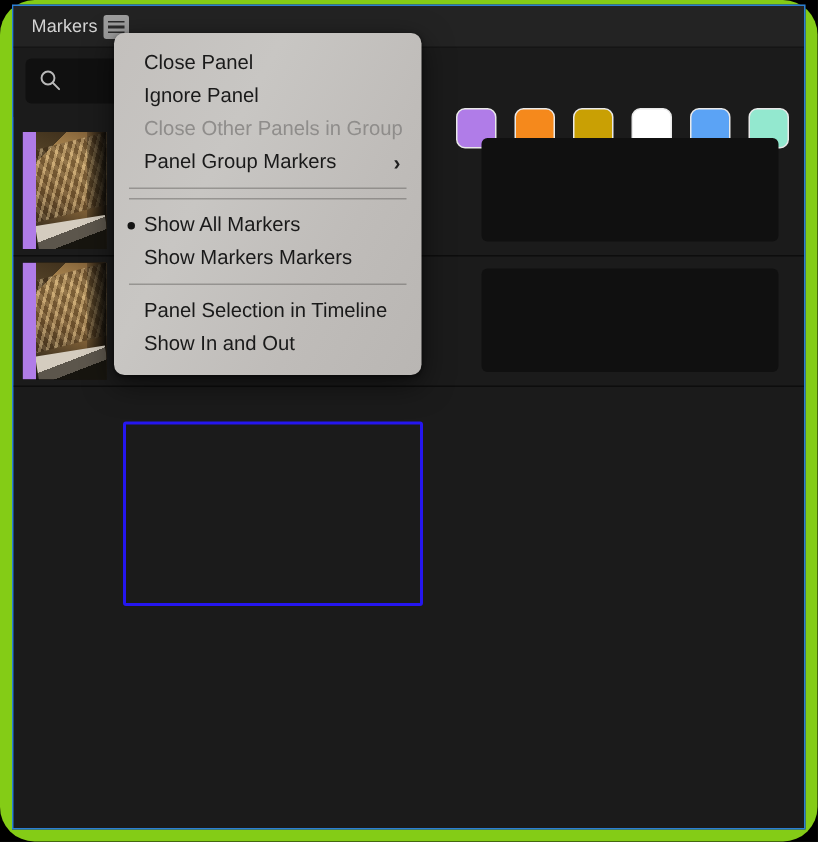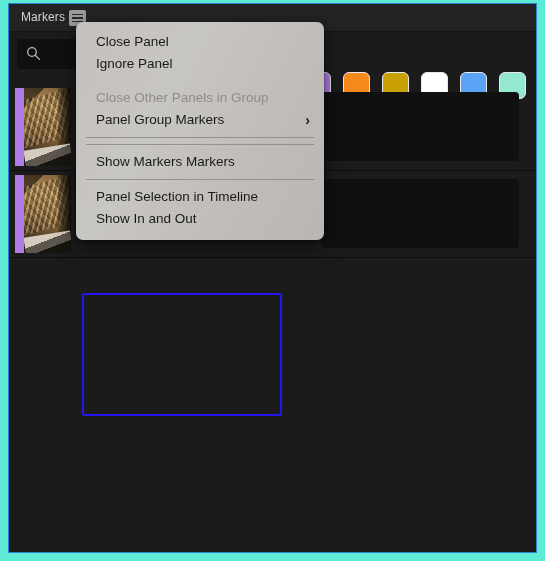--- a/index.html
+++ b/index.html
@@ -13,21 +13,22 @@
     overflow: hidden;
     font-family: "Liberation Sans", sans-serif;
     -webkit-font-smoothing: antialiased;
   }
 
   
   #app {
     position: absolute;
     left: 0; top: 0;
     width: 545px; height: 561px;
-    background: #5eead4;
+    background: #84cc16;
+    border-radius: 23px;
   }
   .panel-frame {
     position: absolute;
     left: 8px; top: 3px;
     width: 529px; height: 550px;
     border: 1px solid #2a7fd4;
     background: #1b1b1b;
     box-sizing: border-box;
     overflow: hidden;
   }
@@ -166,37 +167,37 @@
     left: 312px; top: 8px;
     width: 198px; height: 69px;
     background: #101010;
     border-radius: 4px;
   }
 
   
   .menu {
     position: absolute;
     left: 67px; top: 18px;
-    width: 248px;
+    width: 205px;
     padding: 9px 0 10px 0;
     border-radius: 7px;
     background: linear-gradient(118deg, #c3c0bd 0%, #c8c6c3 35%, #bfbcb9 70%, #b9b6b3 100%);
     box-shadow: 0 6px 20px rgba(0,0,0,.55), 0 1px 3px rgba(0,0,0,.45);
     box-sizing: border-box;
   }
   .menu-item {
     position: relative;
     height: 22px;
     line-height: 22px;
     padding: 0 14px 0 20px;
     font-size: 13.5px;
     color: #1a1a1a;
     white-space: nowrap;
   }
-  .menu-item.disabled { color: #8f8d8b; margin-top: 12px; }
+  .menu-item.disabled { color: #8f8d8b; }
   .menu-item .chev {
     position: absolute;
     right: 14px; top: 0;
     font-size: 14px;
     font-weight: bold;
     color: #202020;
     line-height: 22px;
   }
   .menu-item .bullet {
     position: absolute;
@@ -301,20 +302,24 @@
         <span class="chev">›</span>
       </div>
 
       <div class="menu-sep"></div>
 
 
       <div class="menu-sep"></div>
 
       <div class="group-inner">
 
+        <div class="menu-item">
+          <span class="bullet"></span>
+          <span>Show All Markers</span>
+        </div>
 
         <div class="menu-item">
           <span>Show Markers Markers</span>
         </div>
 
 
         <div class="menu-sep"></div>
 
         <div class="menu-item">
           <span>Panel Selection in Timeline</span>

